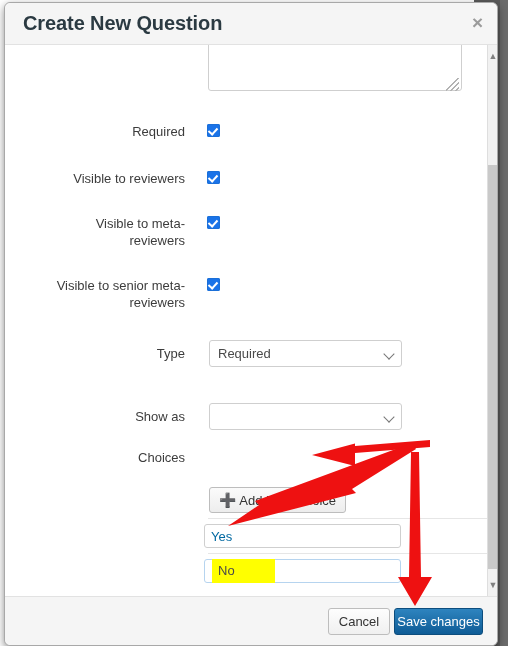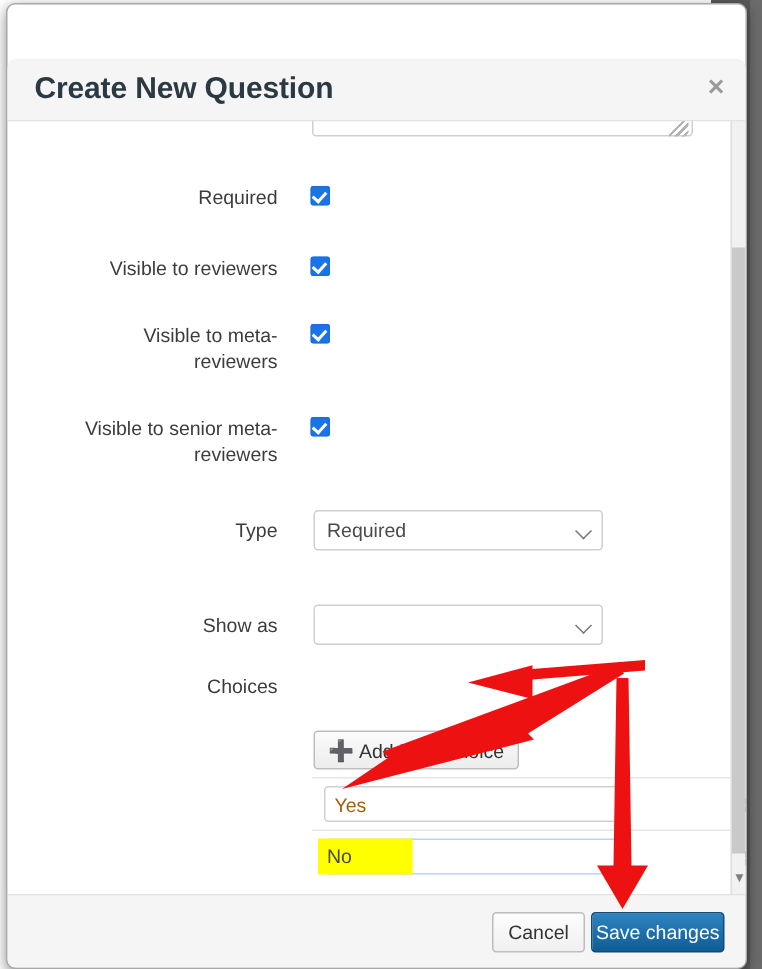--- a/index.html
+++ b/index.html
@@ -22,21 +22,20 @@
     position:absolute;left:4px;top:2px;width:492px;height:642px;
     background:#ffffff;border:1px solid #a8a8a8;border-radius:6px;
     box-shadow:0 3px 9px rgba(0,0,0,.45);
     overflow:hidden;
   }
   .modal-header{
     position:absolute;left:0;top:0;width:100%;height:42px;
     background:#f5f5f5;border-bottom:1px solid #e2e2e2;
     border-top-left-radius:6px;border-top-right-radius:6px;
     box-sizing:border-box;
-    margin-top:36px;
   }
   .modal-title{
     position:absolute;left:18px;top:9px;
     font-size:20px;font-weight:bold;color:#2b3a42;letter-spacing:-.1px;
   }
   .modal-close{
     position:absolute;right:14px;top:10px;
     font-size:19px;line-height:19px;color:#9b9b9b;font-weight:bold;
     background:none;border:none;padding:0;cursor:pointer;
     font-family:"Liberation Sans",sans-serif;
@@ -123,23 +122,23 @@
     border:1px solid #bdbdbd;border-radius:3px;
     font-size:13px;color:#333;line-height:24px;text-align:center;
     cursor:pointer;box-sizing:border-box;
     font-family:"Liberation Sans",sans-serif;
   }
   .btn-add .plus{font-weight:bold;font-size:14px;}
 
   
   .choice-sep{position:absolute;left:176px;width:296px;height:1px;background:#e6e6e6;}
   .choice-in{
-    position:absolute;left:184px;width:197px;height:24px;
+    position:absolute;left:172px;width:197px;height:24px;
     border:1px solid #cfcfcf;border-radius:3px;background:#fff;
-    box-sizing:border-box;font-size:13px;color:#a16207;
+    box-sizing:border-box;font-size:13px;color:#0369a1;
     padding:0 6px;line-height:22px;outline:none;
     font-family:"Liberation Sans",sans-serif;
   }
   .choice-in.focused{border-color:#b6d4ef;}
   .hl{
     position:absolute;left:180px;width:63px;height:24px;
     background:#ffff00;pointer-events:none;
   }
   .hl-text{
     position:absolute;left:186px;width:60px;height:24px;

